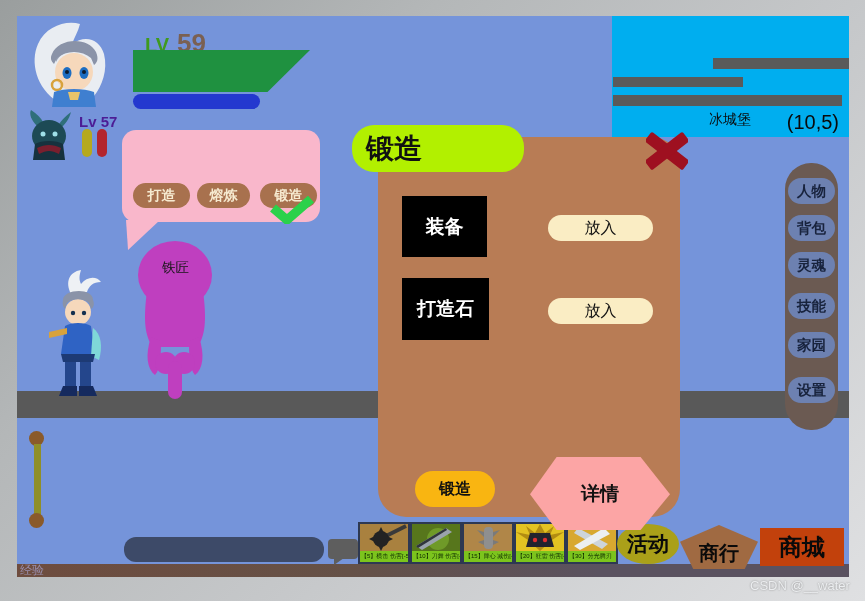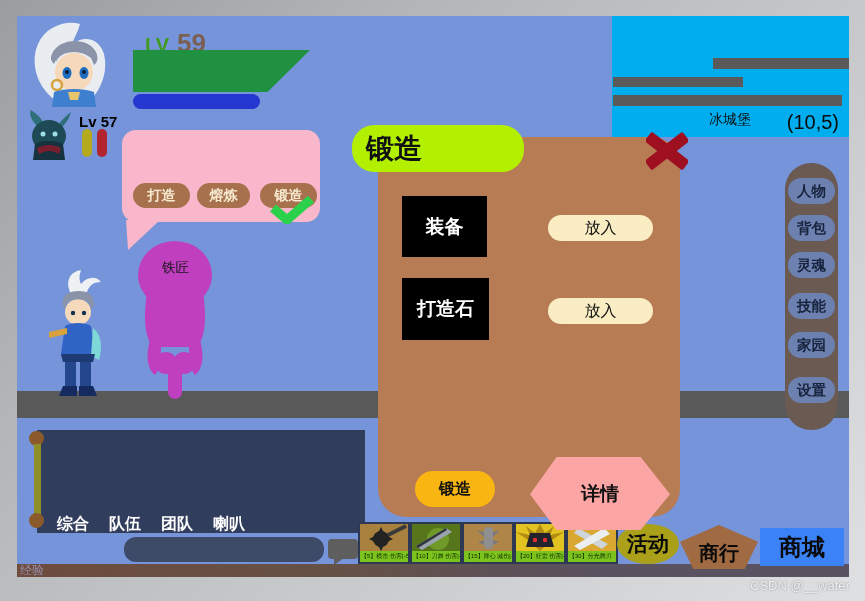--- a/index.html
+++ b/index.html
@@ -29,21 +29,21 @@
 
   
   .avatar1 { left:11px; top:2px;  width:84px; height:89px; }
   .avatar2 { left:8px;  top:94px; width:48px; height:50px; }
   .lv-row { left:128px; top:12px; }
   .lv-label { color:#3f9a1e; font-weight:bold; font-size:20px; }
   .lv-value { color:#7a6052; font-weight:bold; font-size:26px; margin-left:8px; }
   .exp-bar { left:116px; top:34px; width:177px; height:42px; background:#1f9140;
              clip-path:polygon(0 0,100% 0,76% 100%,0 100%); }
   .mp-bar  { left:116px; top:78px; width:127px; height:15px; background:#2438cf; border-radius:8px; }
-  .lv57 { left:62px; top:97px; font-size:15px; font-weight:bold; color:#000000; }
+  .lv57 { left:62px; top:97px; font-size:15px; font-weight:bold; color:#4c1d95; }
   .pill { width:10px; height:28px; border-radius:6px; }
   .pill-y { left:65px; top:113px; background:#b5a91e; }
   .pill-r { left:80px; top:113px; background:#b3252e; }
 
   
   .bubble { left:105px; top:114px; width:198px; height:92px; background:#f9b7cb;
             border-radius:14px; overflow:visible; }
   .bubble-tail { position:absolute; left:4px; top:90px; width:34px; height:30px;
                  background:#f9b7cb; clip-path:polygon(0 0,100% 0,6% 100%); }
   .bubble-text { position:absolute; left:10px; top:9px; font-size:13.5px; font-weight:bold; color:#222; }
@@ -115,21 +115,21 @@
                 font-size:6px; line-height:11px; color:#0e2b00; white-space:nowrap;
                 overflow:hidden; padding:0 1px; }
 
   
   .activity-btn { left:600px; top:508px; width:62px; height:40px; border:none; border-radius:50%;
                   background:#aaa019; color:#0a0a0a; font-size:21px; font-weight:bold;
                   font-family:inherit; cursor:pointer; }
   .trade-btn { left:663px; top:509px; width:78px; height:44px; border:none; background:#a06a42;
                clip-path:polygon(50% 0,100% 38%,83% 100%,17% 100%,0 38%); color:#0a0a0a;
                font-size:20px; font-weight:bold; font-family:inherit; padding-top:12px; cursor:pointer; }
-  .mall-btn { left:743px; top:512px; width:84px; height:38px; border:none; background:#3b82f6;
+  .mall-btn { left:743px; top:512px; width:84px; height:38px; border:none; background:#c2410c;
               color:#0a0a0a; font-size:23px; font-weight:bold; font-family:inherit; cursor:pointer; }
 
   
   .watermark { left:750px; top:578px; font-size:13px; color:#eceef0; text-shadow:0 0 2px #888; }
 </style>
 </head>
 <body>
 
 <div class="stage">
   <div class="viewport">
@@ -206,28 +206,20 @@
       <path d="M24,58 C30,54 44,54 50,58 L54,86 C44,92 30,92 20,86 Z" fill="#2f63c4"></path>
       <path d="M52,60 C60,66 62,78 58,92 L50,88 Z" fill="#7fd8d8"></path>
       <path d="M20,86 L54,86 L52,94 L22,94 Z" fill="#1d3a74"></path>
       <rect x="24" y="94" width="11" height="24" fill="#24468c"></rect>
         <rect x="39" y="94" width="11" height="24" fill="#24468c"></rect>
       <path d="M22,118 L36,118 L36,128 L18,128 Z" fill="#152a5e"></path>
         <path d="M38,118 L52,118 L56,128 L38,128 Z" fill="#152a5e"></path>
       <path d="M8,64 L26,60 L26,66 L8,70 Z" fill="#d8a23c"></path>
     </svg>
 
-    <div class="abs chat-panel">
-      <div class="chat-tabs">
-        <button class="chat-tab">综合</button>
-        <button class="chat-tab">队伍</button>
-        <button class="chat-tab">团队</button>
-        <button class="chat-tab">喇叭</button>
-      </div>
-    </div>
     <div class="abs knob knob-top"></div>
     <div class="abs scroll-track"></div>
     <div class="abs knob knob-bot"></div>
     <div class="abs bottom-strip"></div>
     <input class="abs chat-input" value="" style="">
     <button class="abs bubble-icon-btn">
       <svg viewBox="0 0 30 26" width="30" height="26">
         <rect x="0" y="0" width="30" height="20" rx="4" fill="#5e5e5e"></rect>
         <polygon points="6,19 16,19 6,26" fill="#5e5e5e"></polygon>
       </svg>

